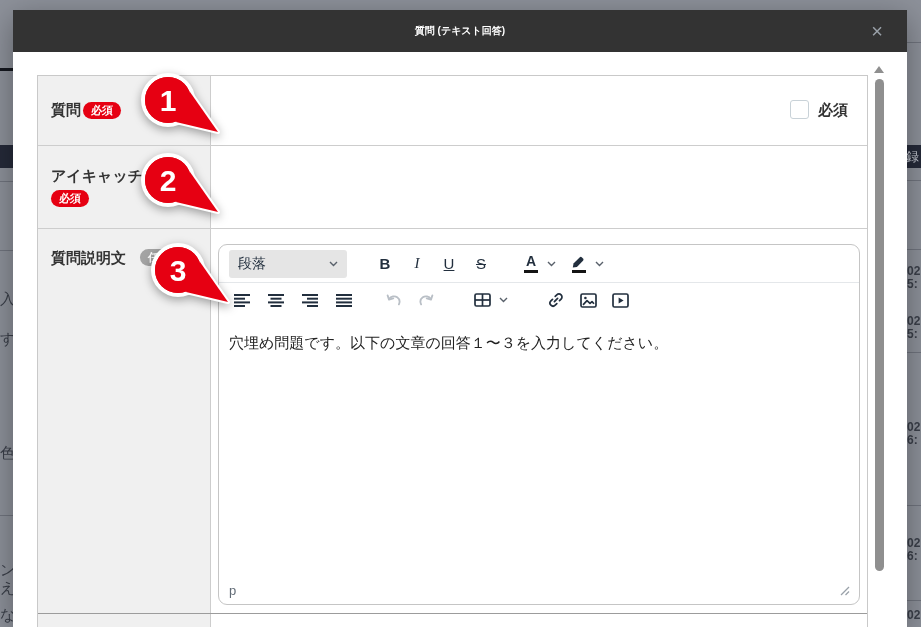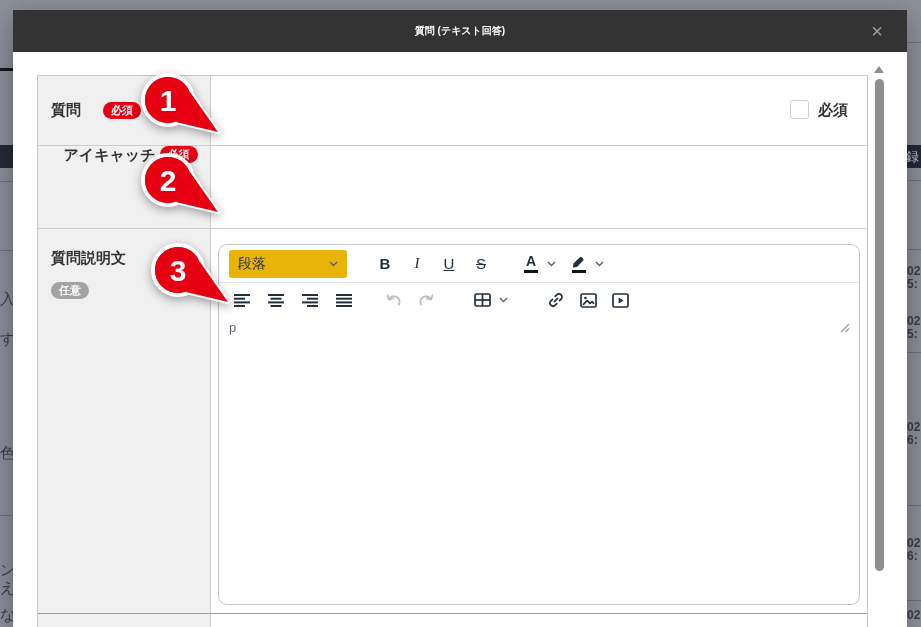--- a/index.html
+++ b/index.html
@@ -34,23 +34,23 @@
   
   .form-table { position:absolute; left:24px; top:23px; width:831px; border:1px solid #c9c9c9; border-bottom:none; }
   .frow { display:flex; border-bottom:1px solid #cdcdcd; }
   .row-question { height:70px; }
   .row-eyecatch { height:83px; }
   .row-description { height:385px; border-bottom:1px solid #9c9c9c; }
   .row-next { height:60px; border-bottom:none; }
   .label-cell { width:173px; background:#f0f0f0; border-right:1px solid #cdcdcd; flex:none;
                 display:flex; padding-left:13px; }
   .content-cell { position:relative; flex:1; background:#fff; }
-  .lc-inline { flex-direction:row; align-items:center; gap:22px; }
-  .lc-stack { flex-direction:row; justify-content:center; align-items:flex-start; gap:4px; }
-  .lc-top { flex-direction:column; align-items:flex-start; padding-top:20px; gap:14px; }
+  .lc-inline { flex-direction:row; align-items:center; gap:2px; }
+  .lc-stack { flex-direction:column; justify-content:center; align-items:flex-start; gap:4px; }
+  .lc-top { align-items:flex-start; padding-top:20px; gap:14px; }
   .flabel { font-size:15px; font-weight:bold; color:#333; }
   .badge { display:inline-block; font-size:11px; font-weight:bold; color:#fff; border-radius:9px;
            padding:2px 8px; line-height:1.2; }
   .badge-red { background:#e60012; }
   .badge-gray { background:#a3a3a3; }
 
   
   .q-input { position:absolute; left:7px; top:12px; width:565px; height:39px; border:1px solid #c6c6c6;
              border-radius:5px; padding:0 11px; font-size:14px; color:#333; font-family:inherit; background:#fff; }
   .q-check { position:absolute; left:579px; top:24px; width:19px; height:19px; border:1px solid #c9d2d8;
@@ -66,21 +66,21 @@
                            border-radius:50%; background:#333; }
   .radio-label { font-size:15px; font-weight:bold; color:#333; }
 
   
   .editor { position:absolute; left:7px; top:15px; width:642px; height:361px; border:1px solid #c5c5c5;
             border-radius:9px; background:#fff; display:flex; flex-direction:column; overflow:hidden; }
   .tbar { display:flex; align-items:center; padding:0 10px; flex:none; }
   .tbar1 { height:37px; }
   .tbar2 { height:35px; border-top:1px solid #e4e7ea; }
   .tsel { display:flex; align-items:center; justify-content:space-between; width:118px; height:28px;
-          background:#eab308; border:none; border-radius:3px; padding:0 9px; font-size:14px; color:#222f3e;
+          background:#e5e5e5; border:none; border-radius:3px; padding:0 9px; font-size:14px; color:#222f3e;
           cursor:pointer; font-family:inherit; }
   .tsel + .tsel { margin-left:10px; }
   .tbtn { display:flex; align-items:center; justify-content:center; width:28px; height:28px; background:none;
           border:none; border-radius:3px; color:#222f3e; cursor:pointer; font-family:inherit; }
   .tbtn2 { width:26px; height:26px; }
   .glyph-b { font-size:15px; font-weight:bold; }
   .glyph-i { font-size:15px; font-style:italic; font-family:"Liberation Serif", serif; }
   .glyph-u { font-size:15px; text-decoration:underline; }
   .glyph-s { font-size:15px; text-decoration:line-through; }
   .colbtn { display:flex; flex-direction:column; align-items:center; justify-content:center; width:24px; height:28px;
@@ -300,20 +300,23 @@
                     </svg>
                 </button>
                 <button class="tbtn tbtn2 ml6">
                   <svg class="icon" width="17" height="15" viewBox="0 0 17 15">
                       <rect x="1" y="1" width="15" height="13" rx="1.5" fill="none" stroke="#222f3e" stroke-width="1.7"></rect>
                       <polygon points="6.6,4.6 11.6,7.5 6.6,10.4" fill="#222f3e"></polygon>
                     </svg>
                 </button>
               </div>
 
+              <div class="ed-content">
+                <p>穴埋め問題です。以下の文章の回答１〜３を入力してください。</p>
+              </div>
 
               <div class="ed-status">
                 <span class="ed-path">p</span>
                 <svg class="icon resize-handle" width="11" height="11" viewBox="0 0 11 11">
                     <g stroke="#9aa1a9" stroke-width="1.3">
                       <line x1="2" y1="10" x2="10" y2="2"></line>
                       <line x1="6.5" y1="10" x2="10" y2="6.5"></line>
                     </g>
                   </svg>
               </div>

